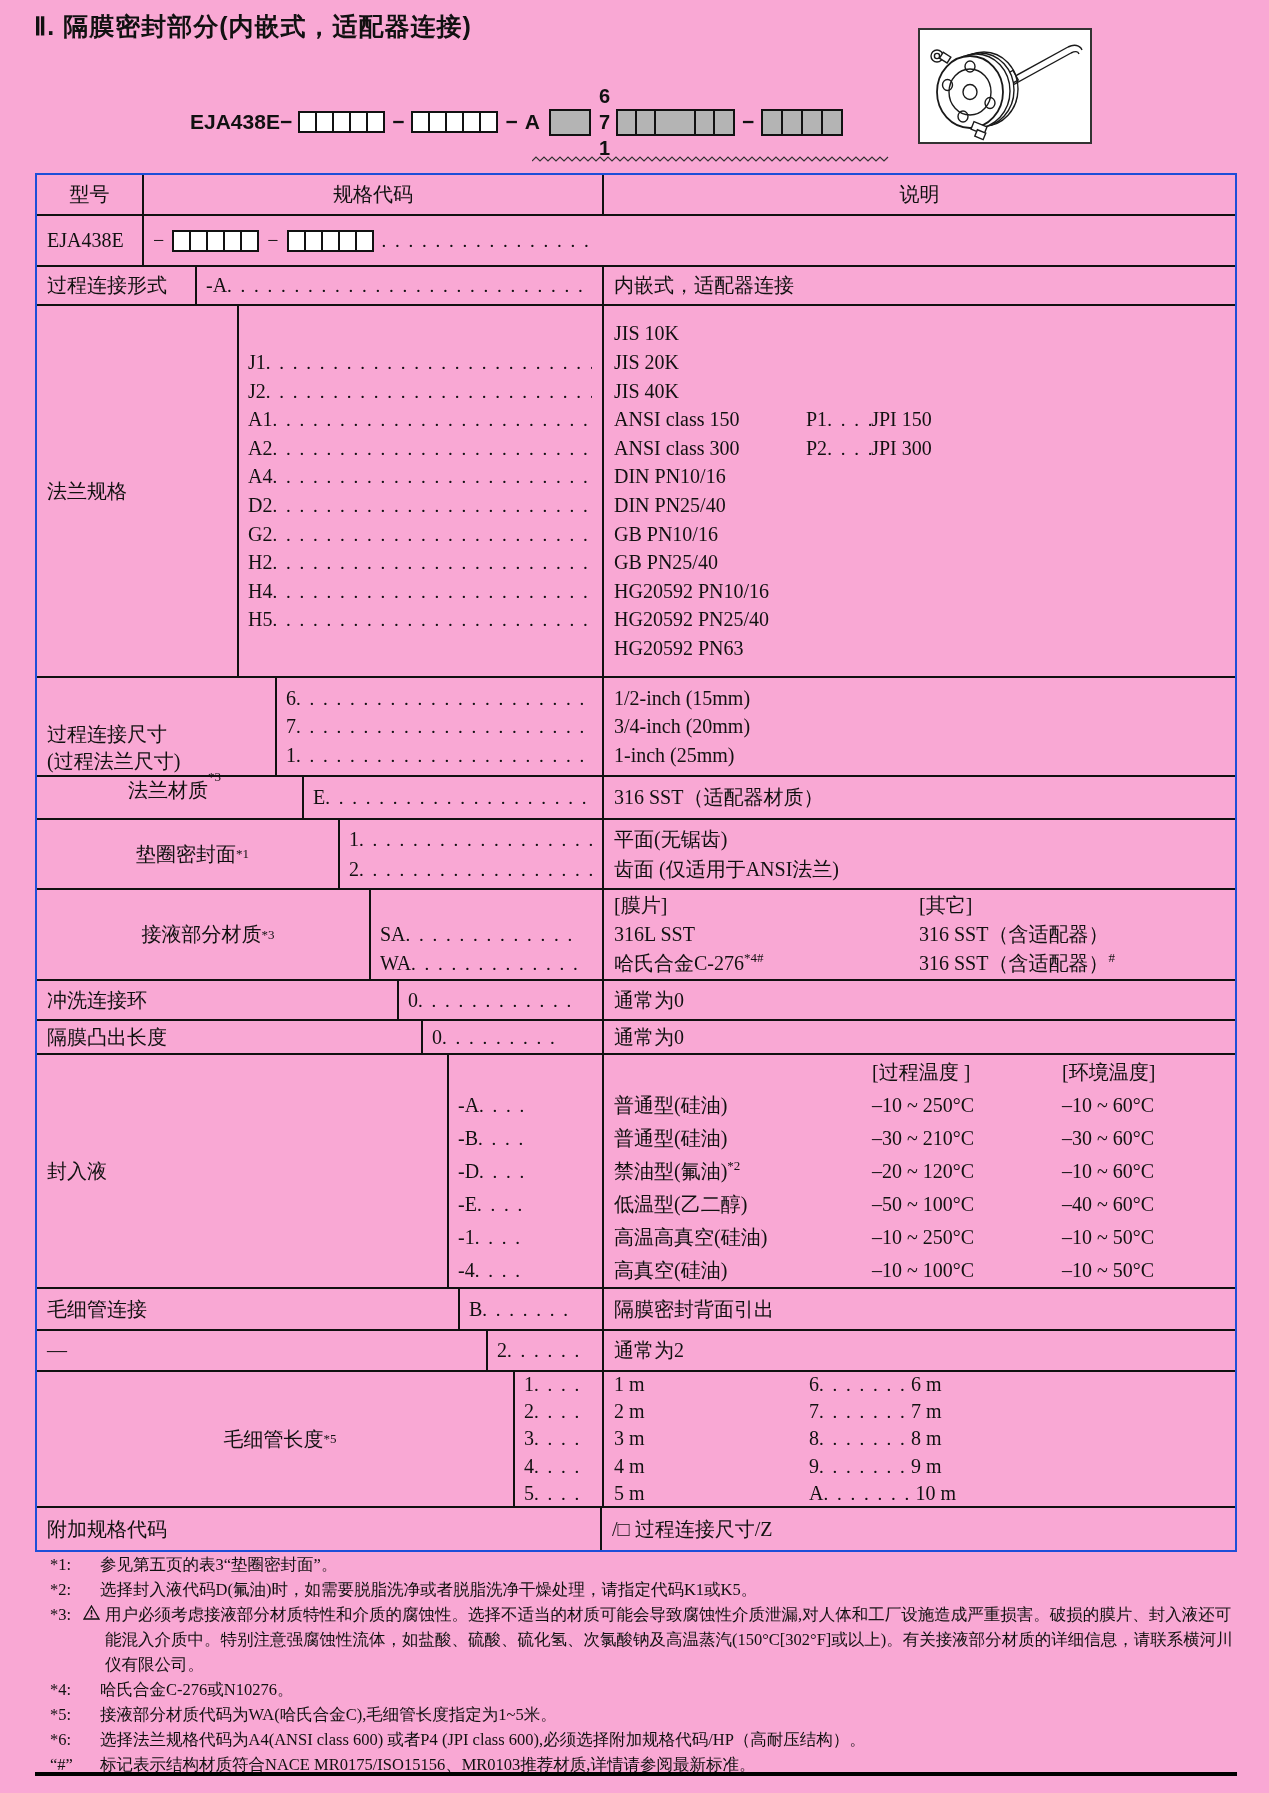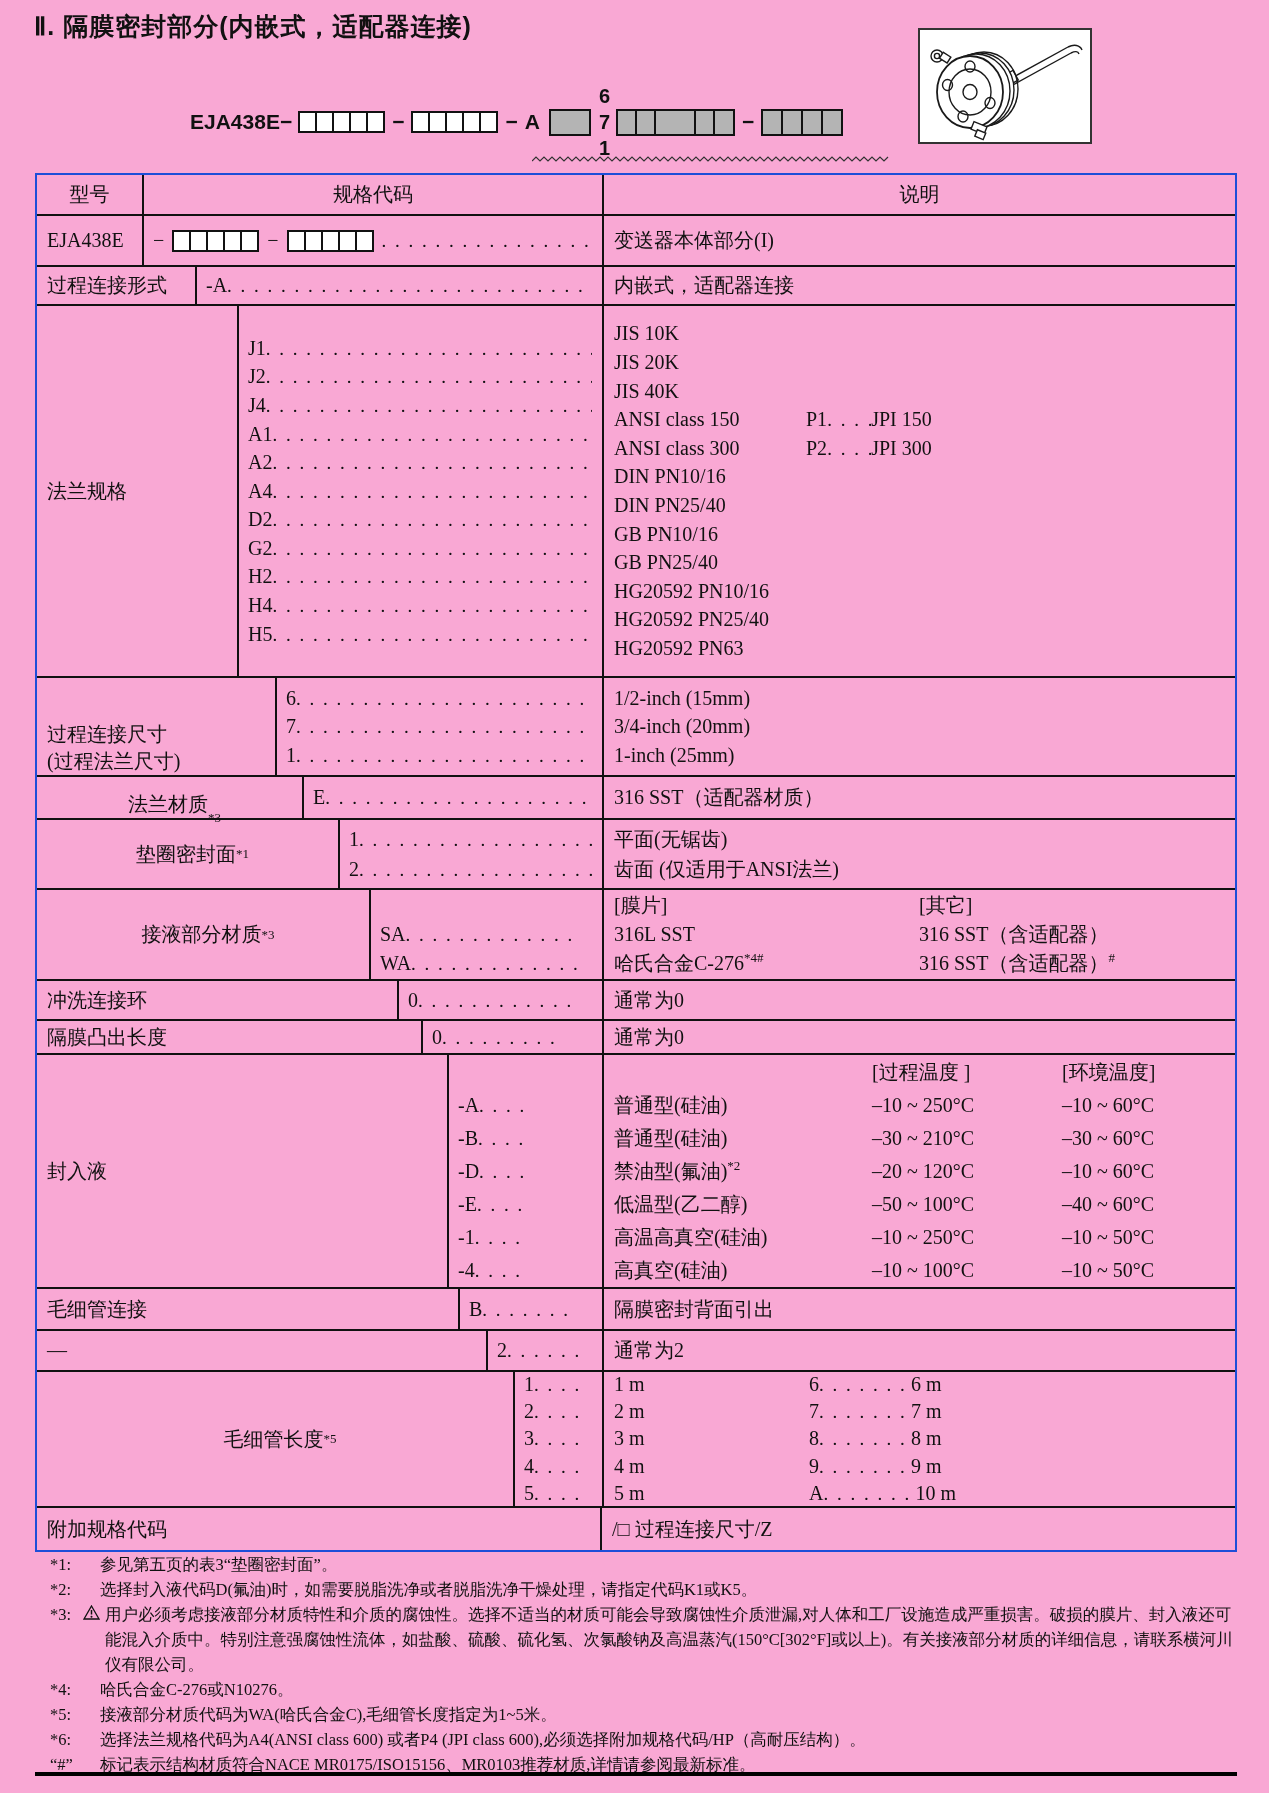--- a/index.html
+++ b/index.html
@@ -164,25 +164,20 @@
           <span class="boxes" style="margin:0 8px">
             <span class="wb first"></span>
               <span class="wb"></span>
               <span class="wb"></span>
               <span class="wb"></span>
               <span class="wb"></span>
           </span>
           <span class="leader" style="margin-right:4px"></span>
         </div>
       </div>
-      <div class="desc">
-          <div class="dl">
-            <span>变送器本体部分(I)</span>
-          </div>
-        </div>
     </div>
 
     <div class="trow" style="height:39px">
       <div class="lab" style="width:160px">过程连接形式</div>
       <div class="codes" style="width:405px">
         <div class="cl" style="height:39px;line-height:39px">
           <span>-A</span>
           <span class="leader" style="margin-right:4px"></span>
         </div>
       </div>
@@ -198,24 +193,20 @@
       <div class="codes" style="width:363px">
         <div class="cl" style="height:28.6px;line-height:28.6px">
             <span>J1</span>
             <span class="leader" style="margin-right:4px"></span>
           </div>
         <div class="cl" style="height:28.6px;line-height:28.6px">
             <span>J2</span>
             <span class="leader" style="margin-right:4px"></span>
           </div>
         <div class="cl" style="height:28.6px;line-height:28.6px">
-            <span>J4</span>
-            <span class="leader" style="margin-right:4px"></span>
-          </div>
-        <div class="cl" style="height:28.6px;line-height:28.6px">
             <span>A1</span>
             <span class="leader" style="margin-right:4px"></span>
           </div>
         <div class="cl" style="height:28.6px;line-height:28.6px">
             <span>A2</span>
             <span class="leader" style="margin-right:4px"></span>
           </div>
         <div class="cl" style="height:28.6px;line-height:28.6px">
             <span>A4</span>
             <span class="leader" style="margin-right:4px"></span>
@@ -313,21 +304,21 @@
         <div class="dl" style="height:28.6px;line-height:28.6px">
             <span>3/4-inch (20mm)</span>
           </div>
         <div class="dl" style="height:28.6px;line-height:28.6px">
             <span>1-inch (25mm)</span>
           </div>
       </div>
     </div>
 
     <div class="trow" style="height:43px">
-      <div class="lab" style="width:267px;flex-direction:row;align-items:flex-end">
+      <div class="lab" style="width:267px;flex-direction:row;align-items:flex-start">
         <span>法兰材质</span>
           <sup>*3</sup>
       </div>
       <div class="codes" style="width:298px">
         <div class="cl" style="height:43px;line-height:43px">
             <span>E</span>
             <span class="leader" style="margin-right:4px"></span>
           </div>
       </div>
       <div class="desc">

